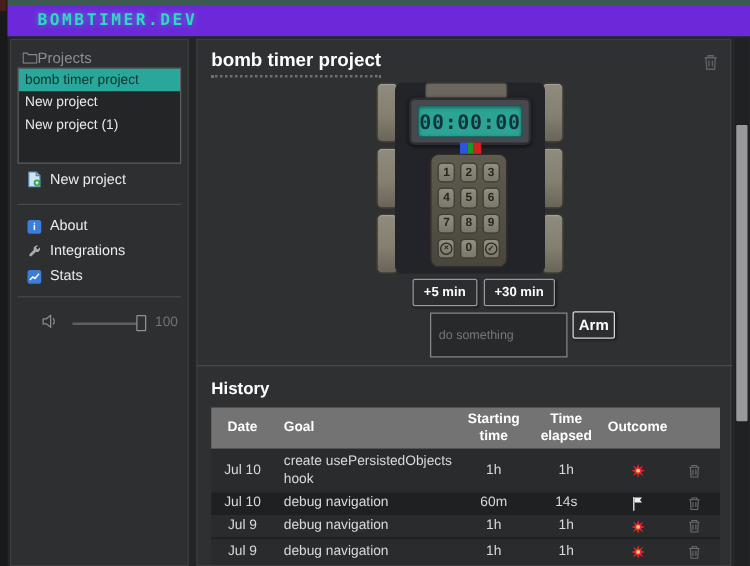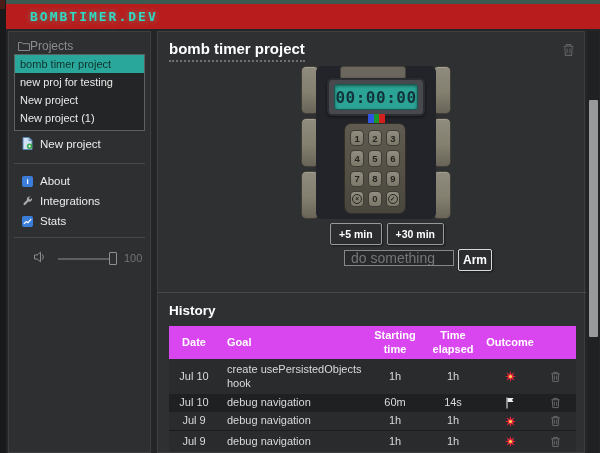--- a/index.html
+++ b/index.html
@@ -7,21 +7,21 @@
   .app {
     position:relative; width:600px; height:453px; overflow:hidden;
     background:#232527; font-family:"Liberation Sans", sans-serif;
   }
   
   .top-strip { position:absolute; left:0; top:0; width:600px; height:4px; background:#3c5a50; }
   .left-strip { position:absolute; left:0; top:0; width:6px; height:453px; background:#18191b; }
   .red-chip { position:absolute; left:0; top:0; width:5px; height:9px; background:#4a1d18; }
   .header-bar {
     position:absolute; left:6px; top:4px; width:594px; height:25px;
-    background:#b91c1c; display:flex; align-items:center;
+    background:#6d28d9; display:flex; align-items:center;
   }
   .brand {
     padding-left:24px; font-family:"DejaVu Sans Mono", monospace;
     font-weight:bold; font-size:13px; letter-spacing:2px; color:#2fd9c2;
     text-shadow:0 0 6px rgba(47,217,194,.55);
   }
   
   .sidebar {
     position:absolute; left:8px; top:31px; width:143px; height:422px;
     background:#2d2f31; border:1px solid #3c3e40;
@@ -81,33 +81,33 @@
     display:flex; align-items:center; justify-content:center; font-size:6.5px; font-weight:bold; }
   
   .plus-btns { position:absolute; left:172px; top:191px; display:flex; gap:5px; }
   .btn {
     background:#2b2d2f; border:1px solid #97999b; border-radius:2px; color:#fff;
     font-weight:bold; font-size:10.5px; padding:4px 8px; font-family:"Liberation Sans",sans-serif;
     box-shadow:1px 1px 2px rgba(0,0,0,.45); cursor:pointer;
   }
   .defuse-row { position:absolute; left:0; top:217px; width:428px; height:24px; }
   .defuse-label { position:absolute; right:248px; top:4px; font-size:12px; font-weight:bold; color:#fff; white-space:nowrap; }
-  .defuse-input { position:absolute; left:186px; top:1px; width:110px; height:16px;
-    background:#27292b; border:1px solid #85878a; color:#ddd; font-size:14px; padding:0 6px;
+  .defuse-input { position:absolute; left:186px; top:1px; width:110px; height:36px;
+    background:#27292b; border:1px solid #85878a; color:#ddd; font-size:10px; padding:0 6px;
     font-family:"Liberation Sans",sans-serif; }
   .defuse-input::placeholder { color:#75777a; }
   .arm-btn { position:absolute; left:300px; top:0; width:34px; height:22px;
     background:#2b2d2f; border:1px solid #d9d9d9; border-radius:2px; color:#fff;
     font-weight:bold; font-size:12px; box-shadow:1px 1px 2px rgba(0,0,0,.45); cursor:pointer; }
   .main-divider { position:absolute; left:0; top:260px; width:428px; border-top:1px solid #47494b; }
   
   .history-head { position:absolute; left:11px; top:271px; font-size:13.5px; font-weight:bold; color:#fff; }
   .htable { position:absolute; left:11px; top:294px; width:407px; font-size:11px; color:#d9dadb; }
   .hrow { display:grid; grid-template-columns:50px 150px 52px 64px 50px 41px; align-items:center; }
-  .hrow.header { background:#d946ef; height:33px; font-weight:bold; color:#fff; }
+  .hrow.header { background:#737373; height:33px; font-weight:bold; color:#fff; }
   .hrow.r0 { background:#292b2c; height:35px; }
   .hrow.r1 { background:#1f2021; height:18px; }
   .hrow.r2 { background:#292b2c; height:18px; }
   .hrow.r3 { background:#292b2c; height:22px; border-top:1px solid #1a1b1c; }
   .c { text-align:center; line-height:1.25; }
   .goal { text-align:left; padding-left:8px; line-height:1.25; }
   .hrow.header .goal { padding-left:8px; }
   .row-trash { color:#6a6c6e; display:flex; justify-content:center; }
   .outcome-cell { display:flex; justify-content:center; }
   
@@ -132,21 +132,20 @@
       <span>
         <svg width="12" height="10" viewBox="0 0 12 10">
             <path d="M.5 1.5h3.2l1 1.2H11.5v6.8H.5z" fill="none" stroke="#85878a"></path>
           </svg>
       </span>
       <span>Projects</span>
     </div>
 
     <div class="listbox">
       <div class="plist-item selected">bomb timer project</div>
-      <div class="plist-item">new proj for testing</div>
       <div class="plist-item">New project</div>
       <div class="plist-item">New project (1)</div>
     </div>
 
     <div class="side-row" style="top:105px;">
       <span>
         <svg width="11" height="13" viewBox="0 0 11 13">
           <path d="M1 .5h6L10 3.5v9H1z" fill="#cfe3f4" stroke="#5b87ae"></path>
           <path d="M7 .5v3h3" fill="none" stroke="#5b87ae"></path>
           <circle cx="7.6" cy="9.2" r="2.7" fill="#34a84a"></circle>

